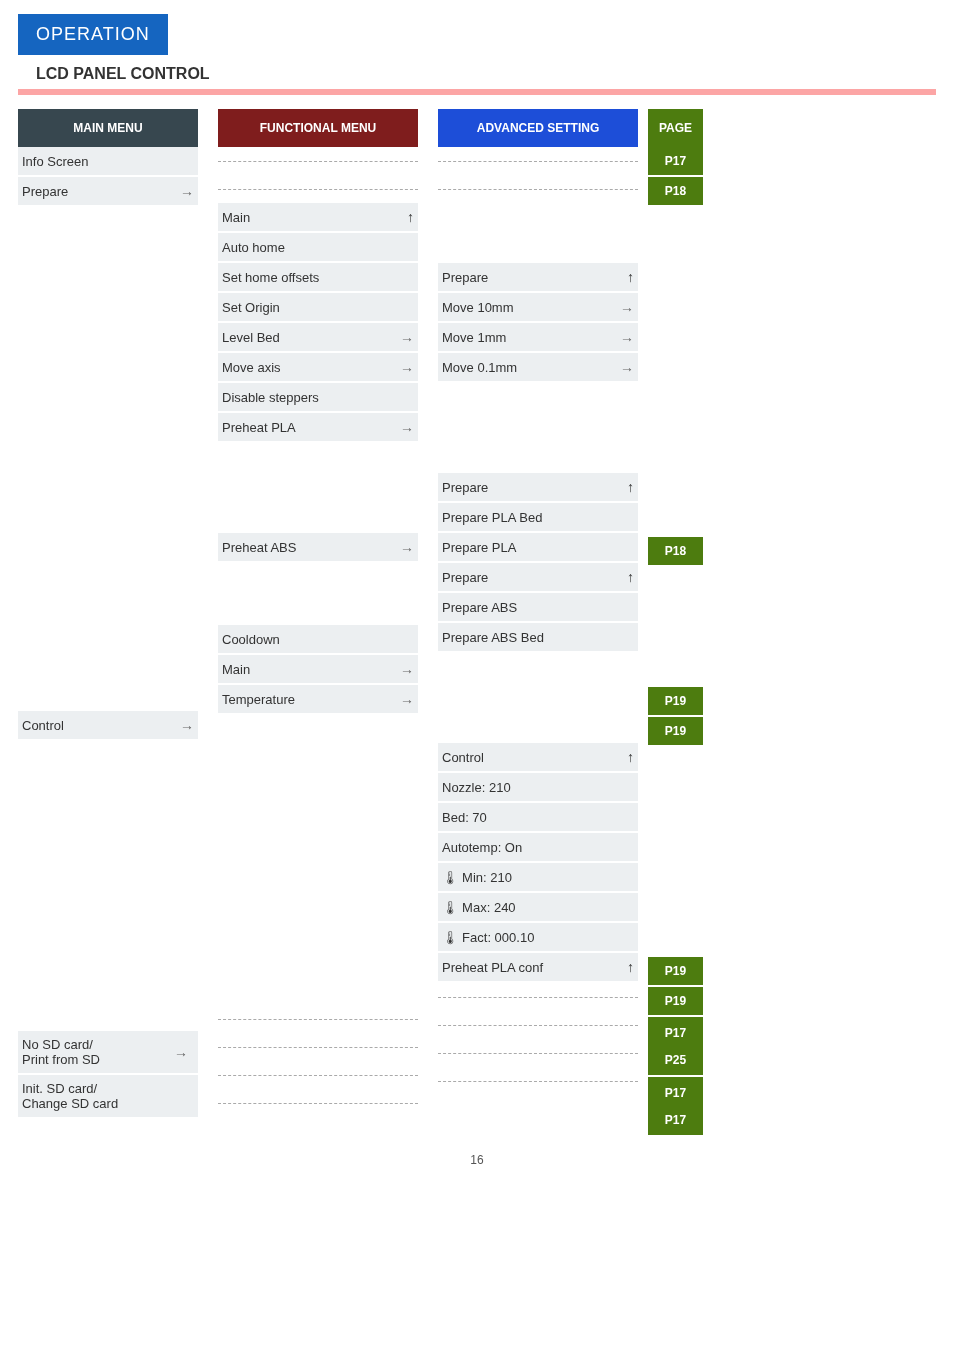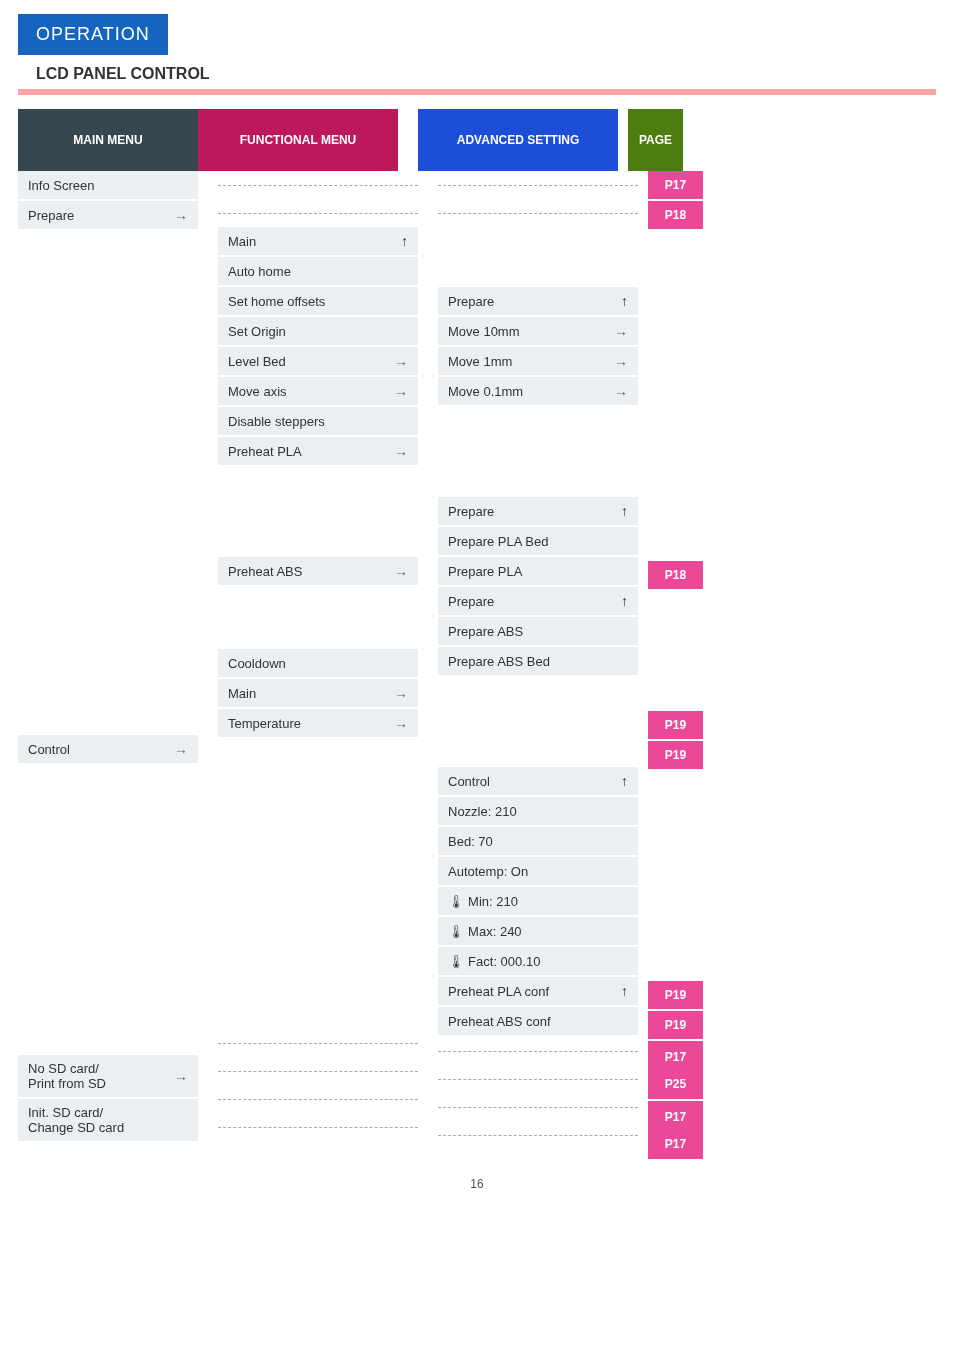--- a/index.html
+++ b/index.html
@@ -42,25 +42,25 @@
       display: flex;
       align-items: stretch;
       margin-bottom: 0;
       gap: 0;
     }
 
     .col-header {
       font-weight: bold;
       font-size: 12px;
       text-align: center;
-      padding: 24px 10px;
+      padding: 12px 10px;
       color: #fff;
     }
     .col-header.main-menu { background: #37474f; flex: 0 0 180px; }
-    .col-header.functional-menu { background: #be185d; flex: 0 0 200px; }
+    .col-header.functional-menu { background: #7f1d1d; flex: 0 0 200px; margin-left: 20px; }
     .col-header.advanced-setting { background: #1d4ed8; flex: 0 0 200px; margin-left: 20px; }
     .col-header.page { background: #4d7c0f; flex: 0 0 55px; margin-left: 10px; text-align: center; }
 
     
     .columns-layout {
       display: flex;
       align-items: flex-start;
       gap: 0;
       margin-top: 0;
     }
@@ -88,21 +88,21 @@
     .col-page {
       flex: 0 0 55px;
       margin-left: 10px;
       display: flex;
       flex-direction: column;
       gap: 0;
     }
 
     .menu-item {
       background: #eceff1;
-      padding: 6px 10px;
+      padding: 6px 4px;
       margin-bottom: 2px;
       display: flex;
       align-items: center;
       justify-content: space-between;
       min-height: 28px;
       cursor: pointer;
     }
 
     .menu-item .arrow { color: #666; font-size: 14px; font-weight: bold; }
     .menu-item .arrow.up { color: #333; }
@@ -110,21 +110,21 @@
       display: flex;
       align-items: center;
       height: 28px;
     }
     .dotted-line-wide {
       flex: 1;
       border-top: 1px dashed #aaa;
     }
 
     .page-badge {
-      background: #ec4899;
+      background: #4d7c0f;
       color: #fff;
       text-align: center;
       font-size: 12px;
       font-weight: bold;
       padding: 4px 6px;
       margin-bottom: 2px;
       min-height: 28px;
       display: flex;
       align-items: center;
       justify-content: center;
@@ -381,23 +381,20 @@
 
       <div class="menu-item">
         <span>🌡 Fact: 000.10</span>
       </div>
 
       <div class="menu-item">
         <span>Preheat PLA conf</span>
         <span class="arrow up">↑</span>
       </div>
 
-      <div class="menu-item">
-        <span>Preheat ABS conf</span>
-      </div>
 
       <div class="dotted-row">
         <div class="dotted-line-wide"></div>
       </div>
       <div class="dotted-row">
         <div class="dotted-line-wide"></div>
       </div>
       <div class="dotted-row">
         <div class="dotted-line-wide"></div>
       </div>

